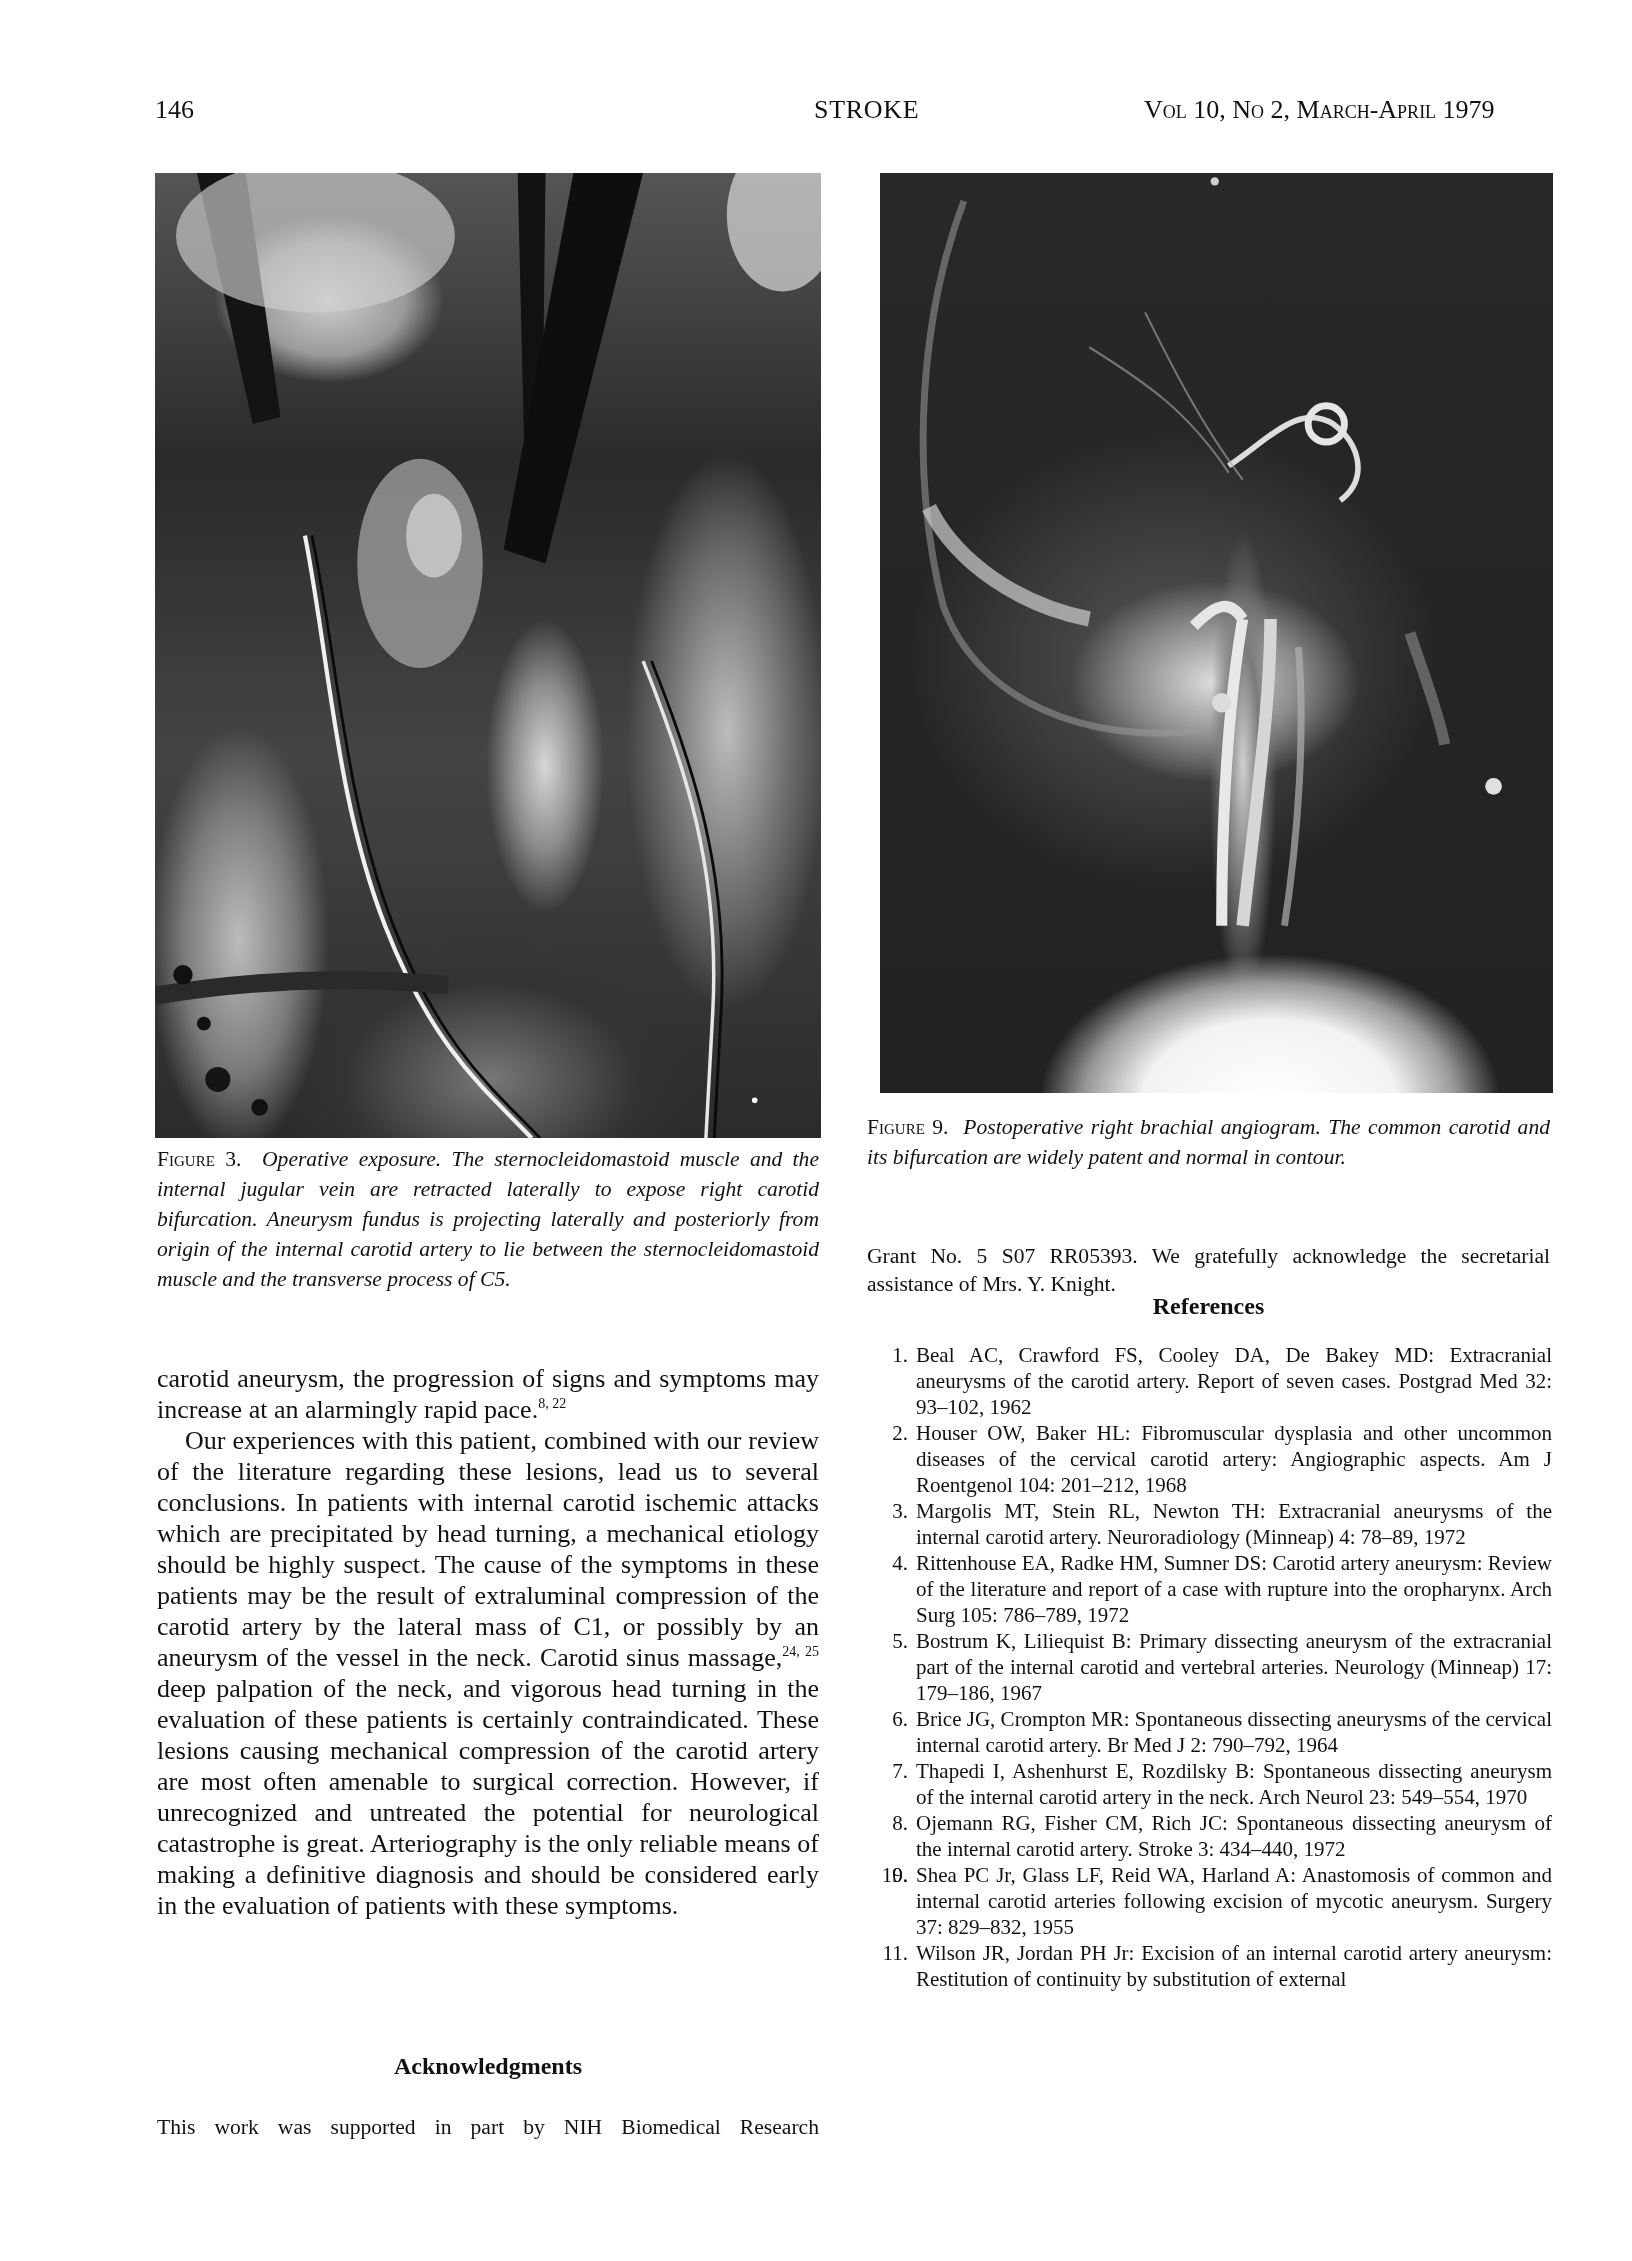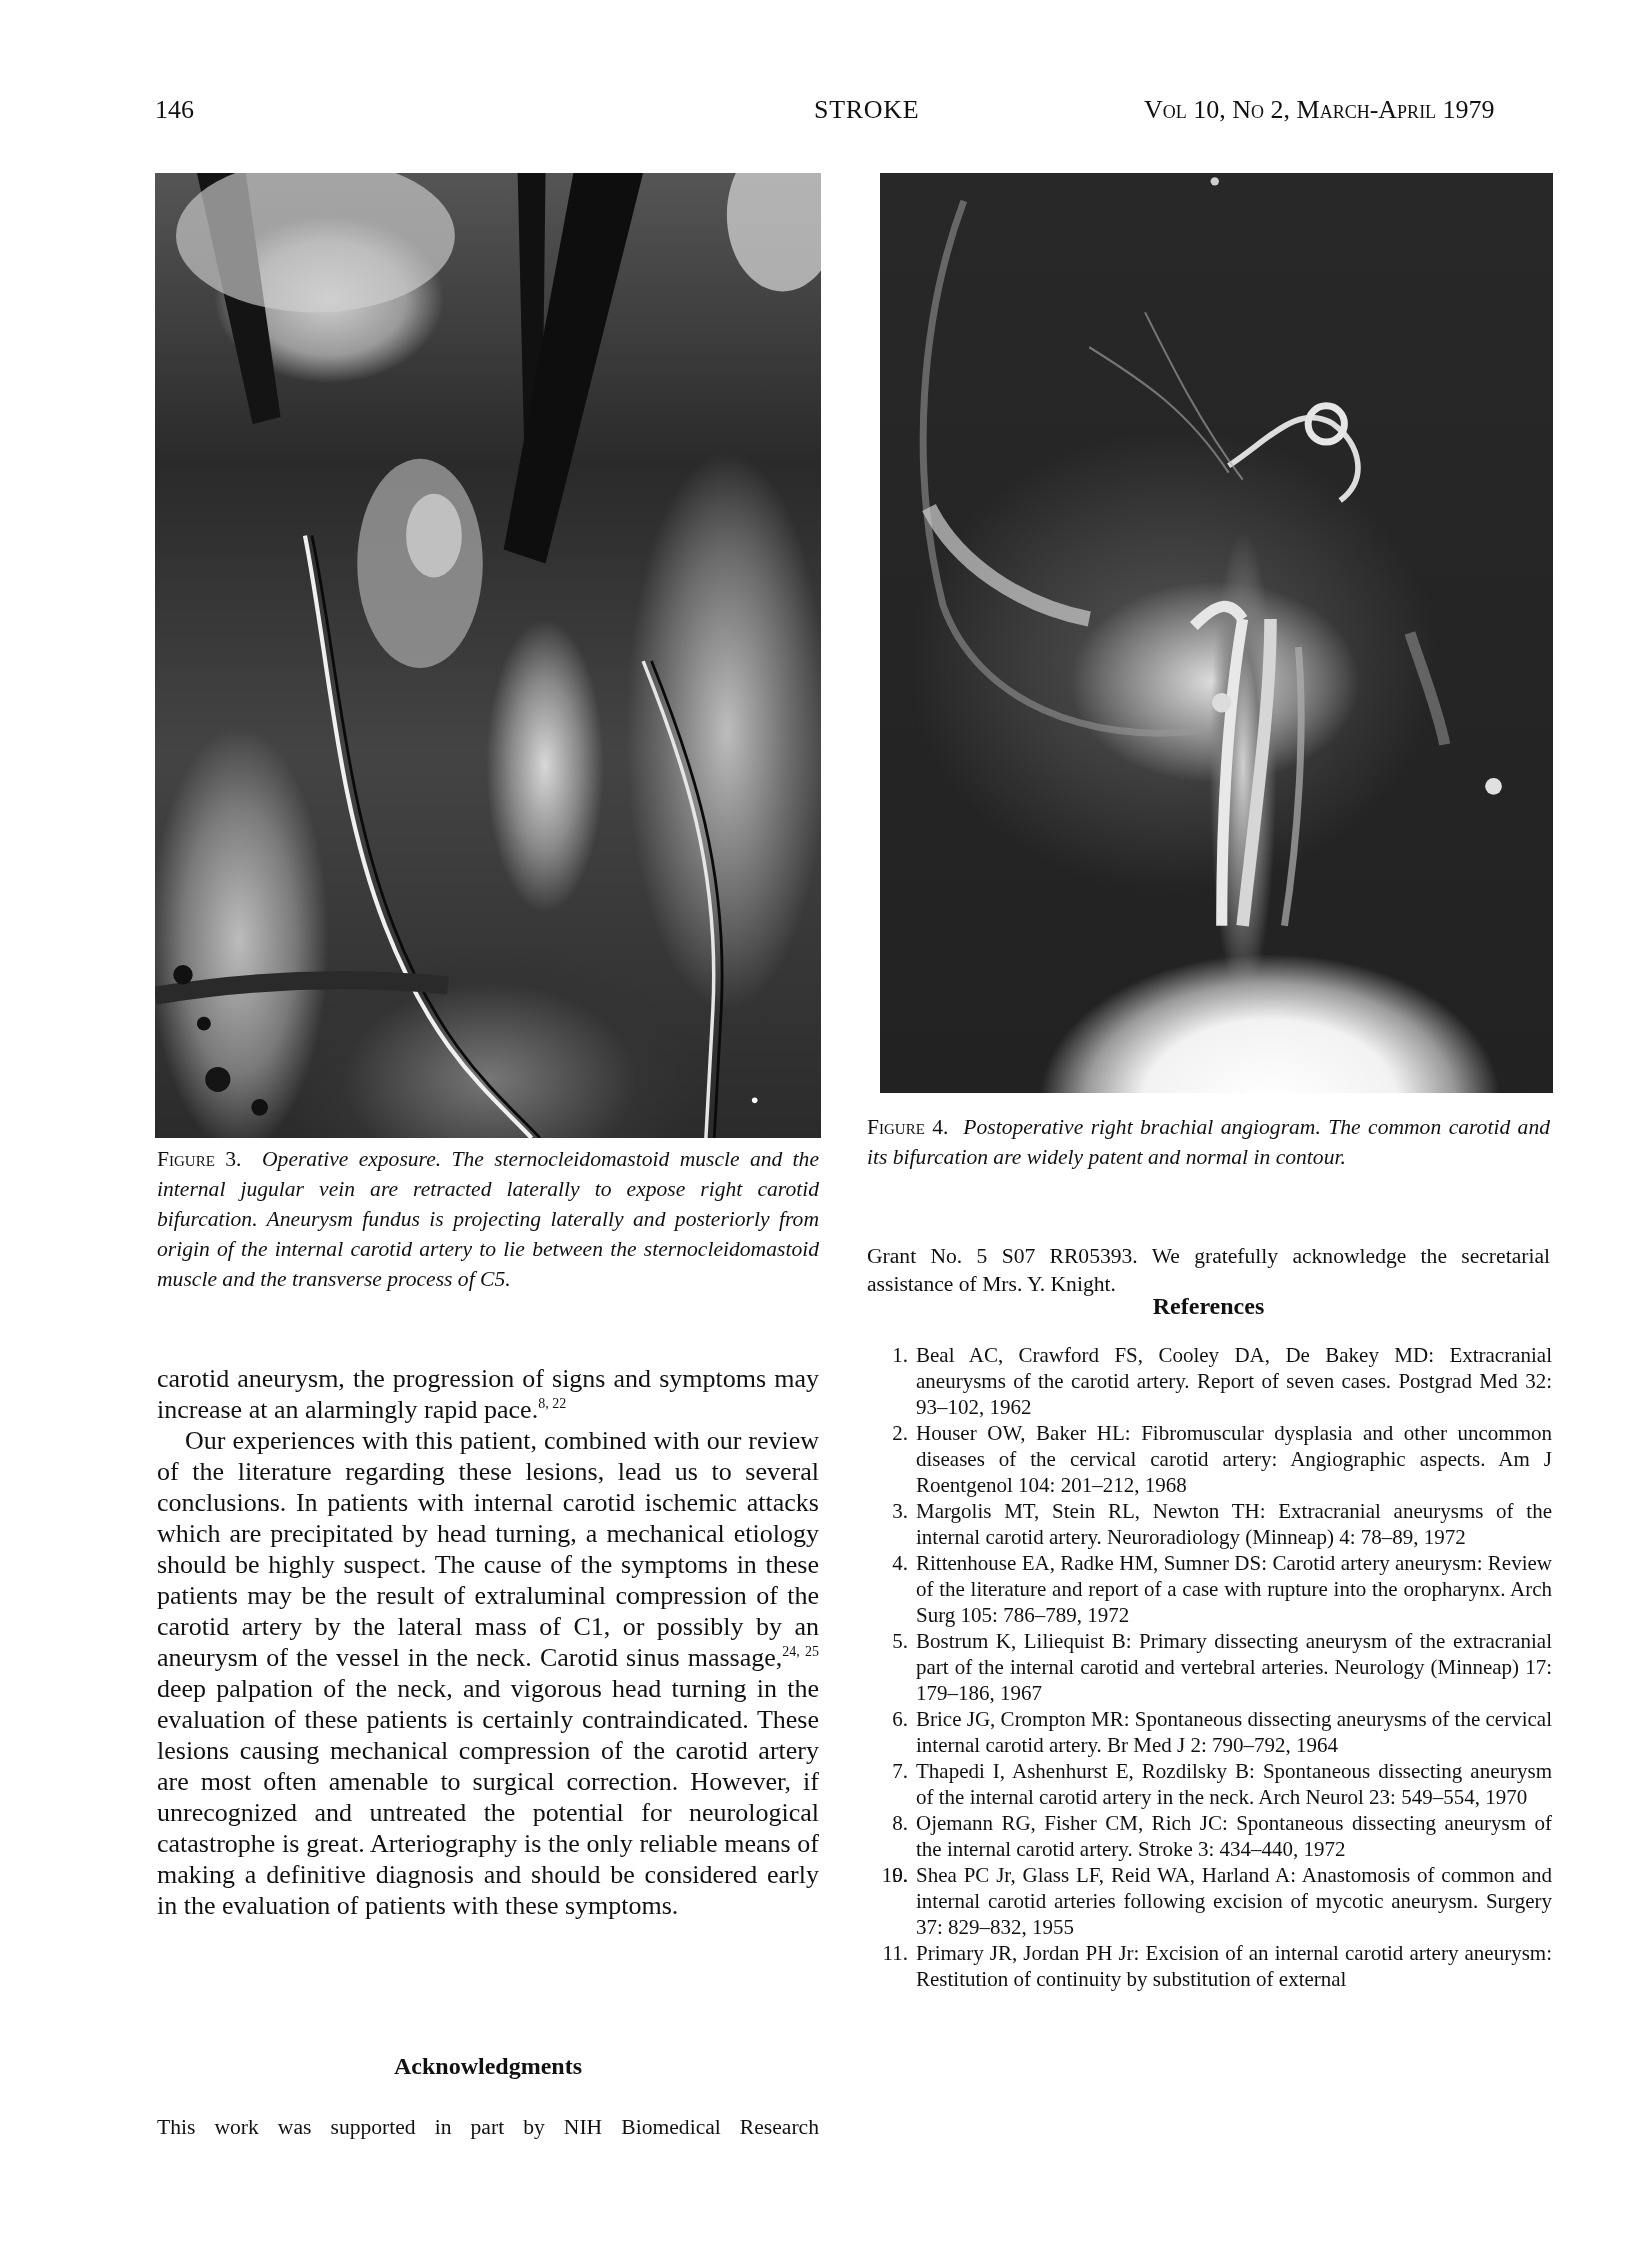--- a/index.html
+++ b/index.html
@@ -114,21 +114,21 @@
     <circle cx="480" cy="12" r="6" fill="#cfcfcf"></circle>
   </svg>
 </div>
 
 <div class="caption cap3">
   <span class="fig-label">Figure 3.</span>&nbsp;
   <span class="fig-text">Operative exposure. The sternocleidomastoid muscle and the internal jugular vein are retracted laterally to expose right carotid bifurcation. Aneurysm fundus is projecting laterally and posteriorly from origin of the internal carotid artery to lie between the sternocleidomastoid muscle and the transverse process of C5.</span>
 </div>
 
 <div class="caption cap4">
-  <span class="fig-label">Figure 4.</span>&nbsp;
+  <span class="fig-label">Figure 9.</span>&nbsp;
   <span class="fig-text">Postoperative right brachial angiogram. The common carotid and its bifurcation are widely patent and normal in contour.</span>
 </div>
 
 <div class="body-text">
   <p><span>carotid aneurysm, the progression of signs and symptoms may increase at an alarmingly rapid pace.</span><sup>8, 22</sup></p>
   <p class="indent"><span>Our experiences with this patient, combined with our review of the literature regarding these lesions, lead us to several conclusions. In patients with internal carotid ischemic attacks which are precipitated by head turning, a mechanical etiology should be highly suspect. The cause of the symptoms in these patients may be the result of extraluminal compression of the carotid artery by the lateral mass of C1, or possibly by an aneurysm of the vessel in the neck. Carotid sinus massage,</span><sup>24, 25</sup><span> deep palpation of the neck, and vigorous head turning in the evaluation of these patients is certainly contraindicated. These lesions causing mechanical compression of the carotid artery are most often amenable to surgical correction. However, if unrecognized and untreated the potential for neurological catastrophe is great. Arteriography is the only reliable means of making a definitive diagnosis and should be considered early in the evaluation of patients with these symptoms.</span></p>
 </div>
 
 <div class="section-head ack-head">Acknowledgments</div>
 <div class="ack-text">This work was supported in part by NIH Biomedical Research</div>
@@ -139,15 +139,15 @@
   <li><span class="ref-num">1.</span><span>Beal AC, Crawford FS, Cooley DA, De Bakey MD: Extracranial aneurysms of the carotid artery. Report of seven cases. Postgrad Med 32: 93–102, 1962</span></li>
   <li><span class="ref-num">2.</span><span>Houser OW, Baker HL: Fibromuscular dysplasia and other uncommon diseases of the cervical carotid artery: Angiographic aspects. Am J Roentgenol 104: 201–212, 1968</span></li>
   <li><span class="ref-num">3.</span><span>Margolis MT, Stein RL, Newton TH: Extracranial aneurysms of the internal carotid artery. Neuroradiology (Minneap) 4: 78–89, 1972</span></li>
   <li><span class="ref-num">4.</span><span>Rittenhouse EA, Radke HM, Sumner DS: Carotid artery aneurysm: Review of the literature and report of a case with rupture into the oropharynx. Arch Surg 105: 786–789, 1972</span></li>
   <li><span class="ref-num">5.</span><span>Bostrum K, Liliequist B: Primary dissecting aneurysm of the extracranial part of the internal carotid and vertebral arteries. Neurology (Minneap) 17: 179–186, 1967</span></li>
   <li><span class="ref-num">6.</span><span>Brice JG, Crompton MR: Spontaneous dissecting aneurysms of the cervical internal carotid artery. Br Med J 2: 790–792, 1964</span></li>
   <li><span class="ref-num">7.</span><span>Thapedi I, Ashenhurst E, Rozdilsky B: Spontaneous dissecting aneurysm of the internal carotid artery in the neck. Arch Neurol 23: 549–554, 1970</span></li>
   <li><span class="ref-num">8.</span><span>Ojemann RG, Fisher CM, Rich JC: Spontaneous dissecting aneurysm of the internal carotid artery. Stroke 3: 434–440, 1972</span></li>
   <li><span class="ref-num">9.</span></li>
   <li><span class="ref-num">10.</span><span>Shea PC Jr, Glass LF, Reid WA, Harland A: Anastomosis of common and internal carotid arteries following excision of mycotic aneurysm. Surgery 37: 829–832, 1955</span></li>
-  <li><span class="ref-num">11.</span><span>Primary JR, Jordan PH Jr: Excision of an internal carotid artery aneurysm: Restitution of continuity by substitution of external</span></li>
+  <li><span class="ref-num">11.</span><span>Wilson JR, Jordan PH Jr: Excision of an internal carotid artery aneurysm: Restitution of continuity by substitution of external</span></li>
 </ol>
 
 
 </body></html>

